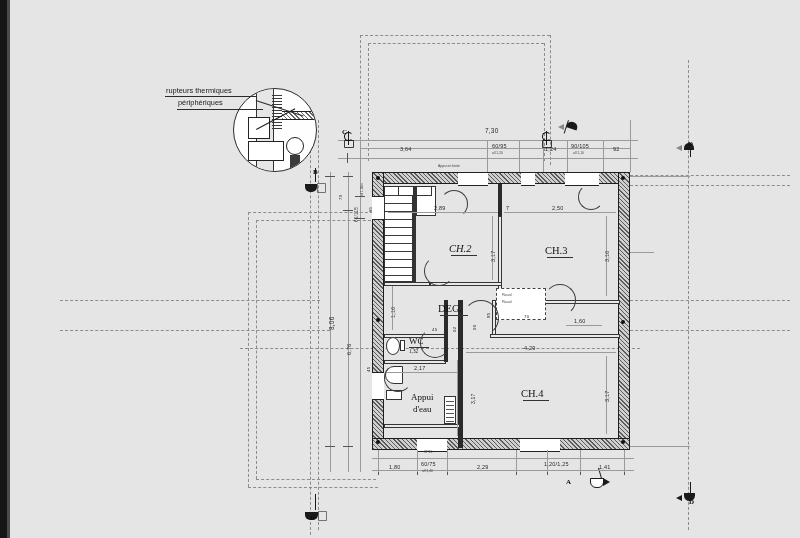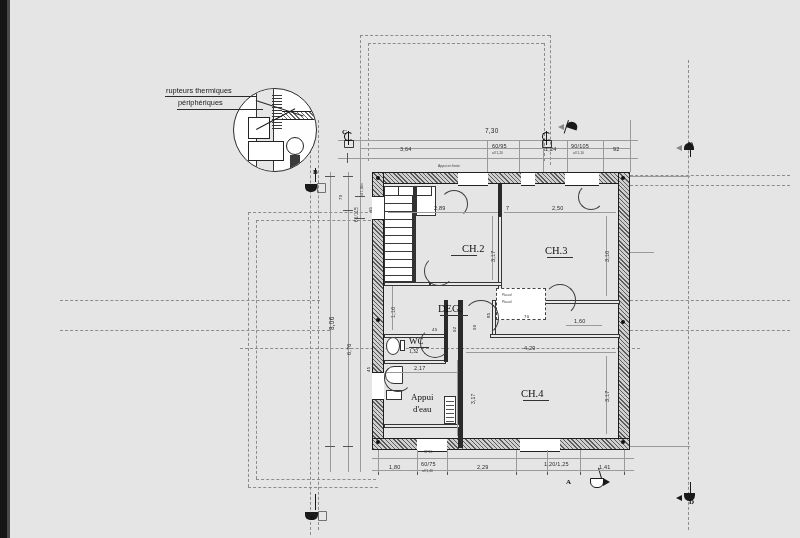--- a/index.html
+++ b/index.html
@@ -284,21 +284,21 @@
   <div class="abs" style="left:446px;top:398px;width:8px;height:24px;background:repeating-linear-gradient(0deg,#555 0 1px,transparent 1px 4px);"></div>
 
   <div class="arc" style="left:424px;top:256px;width:28px;height:28px;transform:rotate(0deg);"></div>
   <div class="arc" style="left:420px;top:328px;width:28px;height:28px;"></div>
   <div class="arc2" style="left:463px;top:300px;width:34px;height:34px;"></div>
   <div class="arc2" style="left:544px;top:284px;width:30px;height:30px;"></div>
   <div class="arc" style="left:384px;top:364px;width:26px;height:26px;"></div>
   <div class="arc2" style="left:440px;top:190px;width:26px;height:26px;"></div>
   <div class="arc" style="left:578px;top:184px;width:24px;height:24px;"></div>
 
-  <div class="room room-name" style="left:462px;top:243px;">CH.2</div>
+  <div class="room room-name" style="left:449px;top:243px;font-style:italic;">CH.2</div>
   <div class="hline" style="left:451px;top:255px;width:26px;border-top:.8px solid #333;"></div>
 
   <div class="room room-name" style="left:545px;top:245px;">CH.3</div>
   <div class="hline" style="left:547px;top:257px;width:26px;border-top:.8px solid #333;"></div>
 
   <div class="room room-name" style="left:521px;top:388px;">CH.4</div>
   <div class="hline" style="left:523px;top:400px;width:26px;border-top:.8px solid #333;"></div>
 
   <div class="room room-name" style="left:438px;top:303px;">DEG.</div>
   <div class="hline" style="left:440px;top:315px;width:28px;border-top:.8px solid #333;"></div>

